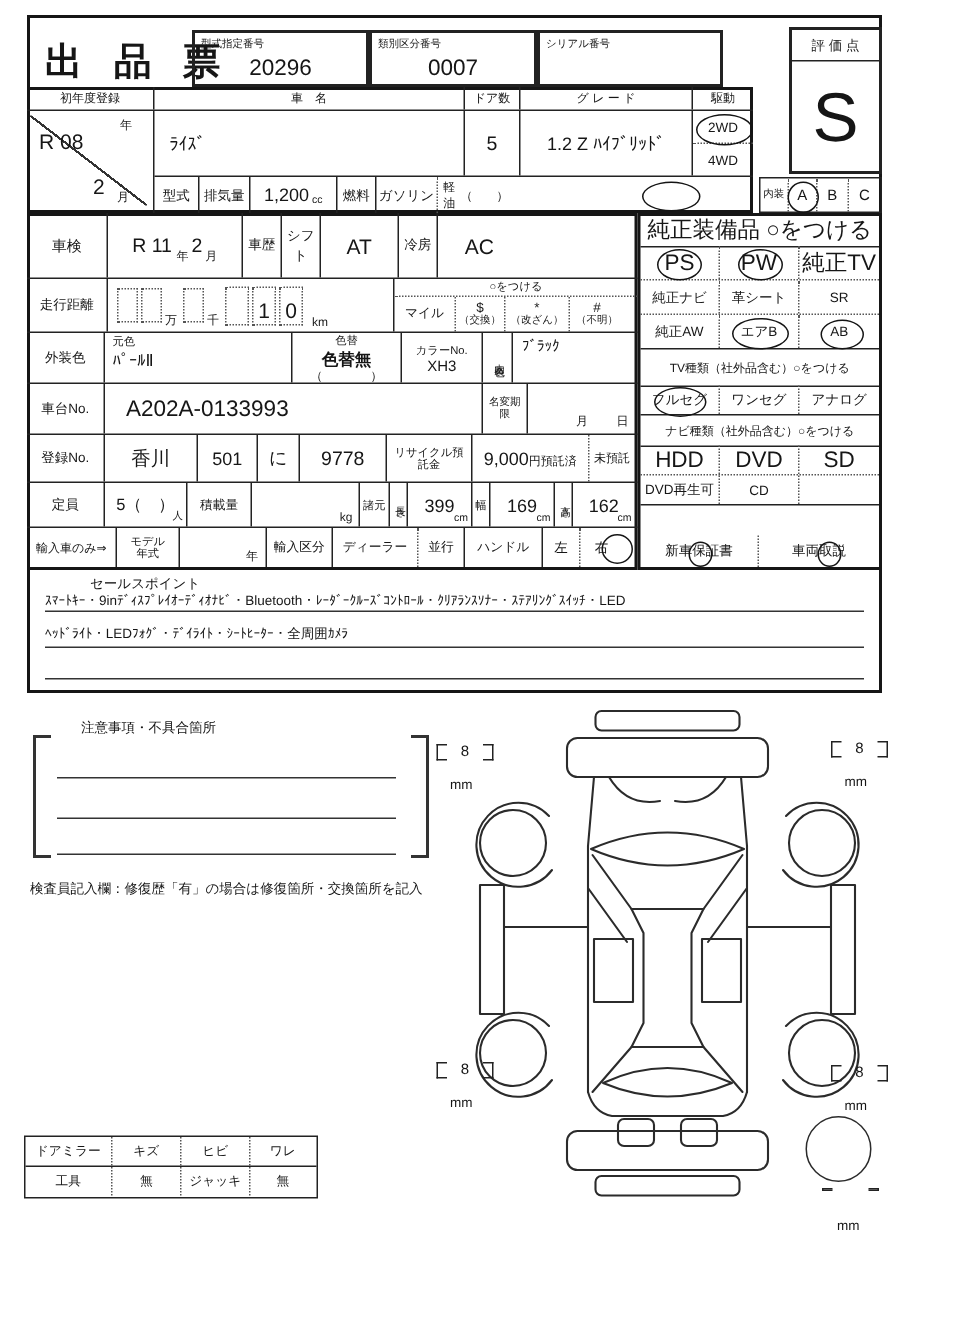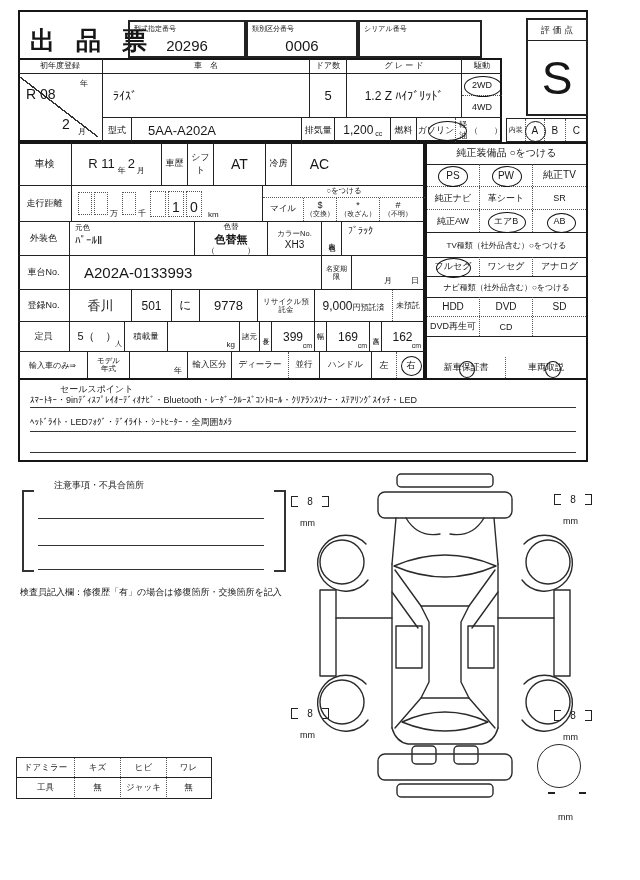--- a/index.html
+++ b/index.html
@@ -9,21 +9,21 @@
   .bx{position:absolute;border:1.5px solid #222;box-sizing:border-box}
   .bx2{position:absolute;border:2px solid #161616;box-sizing:border-box;pointer-events:none}
   .cc{display:flex;align-items:center;justify-content:center;text-align:center}
   .row{position:absolute;display:flex;box-sizing:border-box}
   .cell{box-sizing:border-box;display:flex;align-items:center;justify-content:center;text-align:center;position:relative}
   .sr{border-right:1.5px solid #222}
   .dr{border-right:1px dotted #555}
   .bb{border-bottom:1.5px solid #222}
   .db{border-bottom:1px dotted #555}
   .t6{font-size:6.5px}.t7{font-size:7px}.t75{font-size:7.5px}.t8{font-size:8px}
-  .t85{font-size:8.5px}.t9{font-size:9px}.t95{font-size:10px}.t10{font-size:10px}
+  .t85{font-size:8.5px}.t9{font-size:9px}.t95{font-size:15px}.t10{font-size:10px}
   .t11{font-size:11px}.t12{font-size:12px}.t13{font-size:13px}.t14{font-size:14px}.t15{font-size:15px}
   .vert{writing-mode:vertical-rl;text-orientation:upright;letter-spacing:1px}
   .ring{position:absolute;border:1.6px solid #141414;border-radius:50%;pointer-events:none}
   .mbox{border:1.5px dotted #555;width:14px;height:23px;display:flex;align-items:flex-end;
         justify-content:center;font-size:13px;box-sizing:border-box;margin-right:2px;padding-bottom:1px}
   .lens{position:absolute;display:flex;align-items:stretch}
   .lens .lb{width:6px;border:1.6px solid #222;border-right:none}
   .lens .rb{width:6px;border:1.6px solid #222;border-left:none}
   .lens .lv{min-width:20px;display:flex;align-items:center;justify-content:center;font-size:10px;padding:0 2px}
   .uline{border-bottom:1.2px solid #333}
@@ -39,21 +39,21 @@
   <div class="bx2" style="left:18px;top:10px;width:570px;height:452px"></div>
 
   <div class="ab" style="left:30px;top:24px;font-size:25px;font-weight:bold;letter-spacing:7px">出 品 票</div>
 
   <div class="bx" style="left:128px;top:20px;width:118px;height:38px;border-width:2px">
     <div class="ab t7" style="left:4px;top:2px">型式指定番号</div>
     <div class="ab cc t15" style="left:0;top:10px;width:100%;height:26px">20296</div>
   </div>
   <div class="bx" style="left:246px;top:20px;width:112px;height:38px;border-width:2px">
     <div class="ab t7" style="left:4px;top:2px">類別区分番号</div>
-    <div class="ab cc t15" style="left:0;top:10px;width:100%;height:26px">0006</div>
+    <div class="ab cc t15" style="left:0;top:10px;width:100%;height:26px">0007</div>
   </div>
   <div class="bx" style="left:358px;top:20px;width:124px;height:38px;border-width:2px">
     <div class="ab t7" style="left:4px;top:2px">シリアル番号</div>
   </div>
 
   <div class="bx" style="left:526px;top:18px;width:62px;height:98px;border-width:2px">
     <div class="cc t9 bb" style="height:20px">評 価 点</div>
     <div class="cc" style="height:74px;font-size:46px">S</div>
   </div>
 
@@ -87,21 +87,20 @@
     <div class="cell t13 sr" style="width:37px">5</div>
     <div class="cell t12 sr" style="width:115px">1.2 Z ﾊｲﾌﾞﾘｯﾄﾞ</div>
     <div class="cell" style="width:40px;flex-direction:column">
       <div class="cc t9 db" style="width:100%;height:22px">2WD</div>
       <div class="cc t9" style="width:100%;height:22px">4WD</div>
     </div>
   </div>
 
   <div class="row" style="left:103px;top:118px;width:399px;height:24px">
     <div class="cell t9 sr" style="width:30px">型式</div>
-    <div class="cell t13 sr" style="width:175px;justify-content:flex-start;padding-left:16px">5AA-A202A</div>
     <div class="cell t9 sr" style="width:34px">排気量</div>
     <div class="cell sr" style="width:58px">
       <span class="t12">1,200</span>
       <span class="t7" style="margin:6px 0 0 2px">cc</span>
     </div>
     <div class="cell t9 sr" style="width:26px">燃料</div>
     <div class="cell t9" style="width:40px">ガソリン</div>
     <div class="cell t8" style="width:48px;border-left:1px dotted #555">
       <span class="t8">軽油</span>
       <span class="t8">（　　）</span>
@@ -223,21 +222,21 @@
       <span class="ab t7" style="right:2px;bottom:2px">cm</span>
     </div>
     <div class="cell t7 sr vert" style="width:12px">高さ</div>
     <div class="cell" style="width:41px">
       <span class="t12">162</span>
       <span class="ab t7" style="right:2px;bottom:2px">cm</span>
     </div>
   </div>
 
   <div class="row" style="left:18px;top:352px;width:407px;height:26px">
-    <div class="cell t8 sr" style="width:70px">輸入車のみ⇒</div>
+    <div class="cell t8 sr" style="width:60px">輸入車のみ⇒</div>
     <div class="cell t75 sr lh1" style="width:42px;word-break:break-all;padding:0 6px">モデル年式</div>
     <div class="cell sr" style="width:58px">
       <span class="ab t8" style="right:5px;bottom:2px">年</span>
     </div>
     <div class="cell t85 sr" style="width:44px">輸入区分</div>
     <div class="cell t85" style="width:56px">ディーラー</div>
     <div class="cell t85 sr" style="width:32px;border-left:1px dotted #555">並行</div>
     <div class="cell t85 sr" style="width:52px">ハンドル</div>
     <div class="cell t9" style="width:24px">左</div>
     <div class="cell t9" style="width:29px;border-left:1px dotted #555">右</div>

